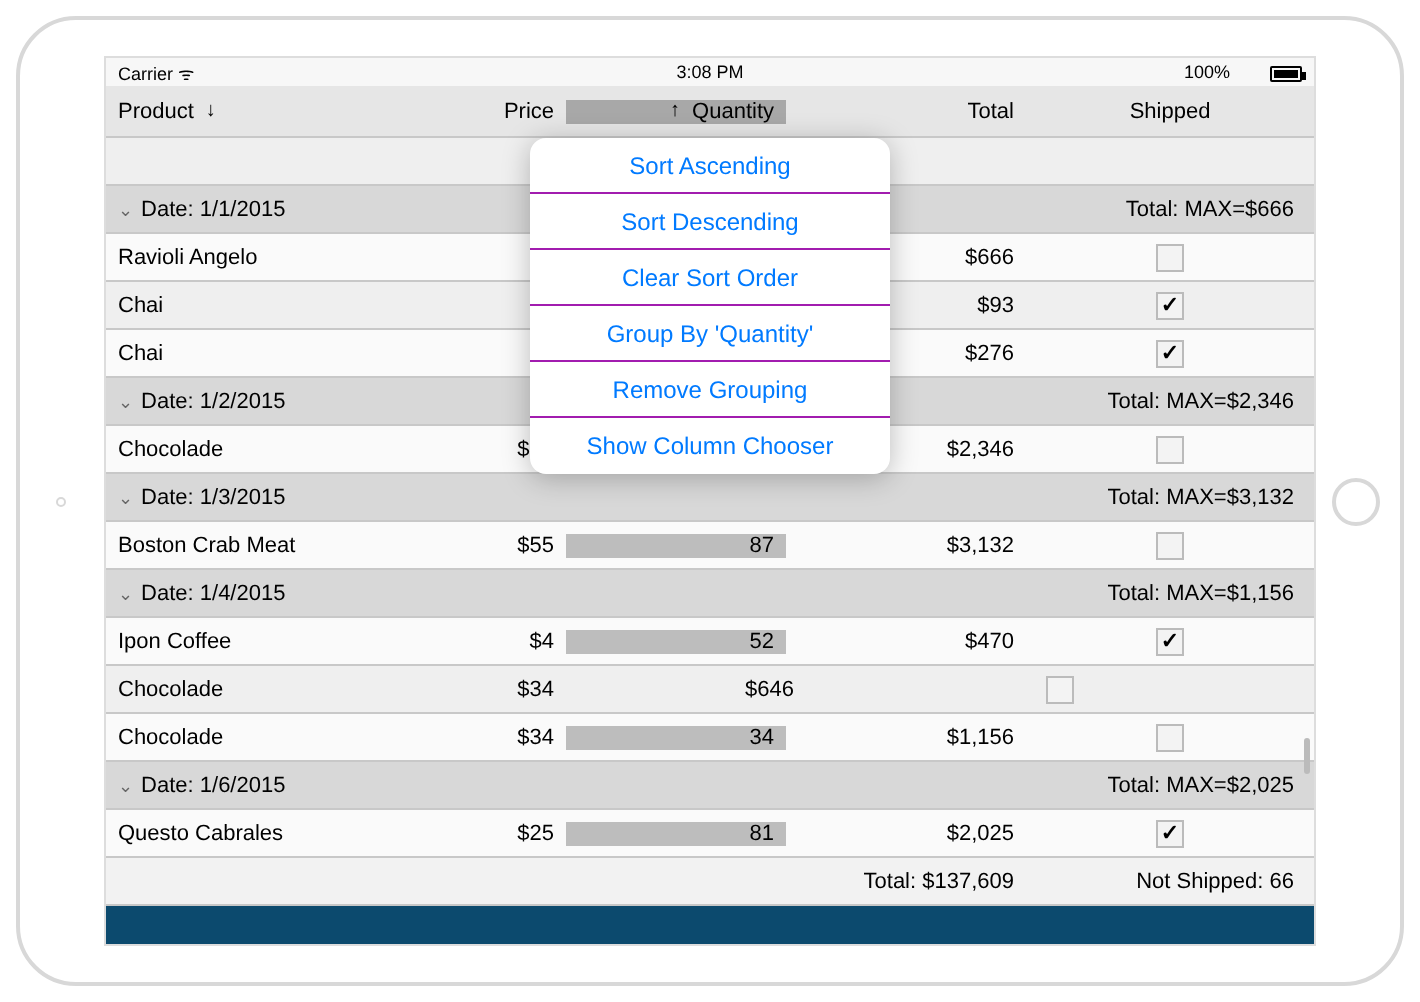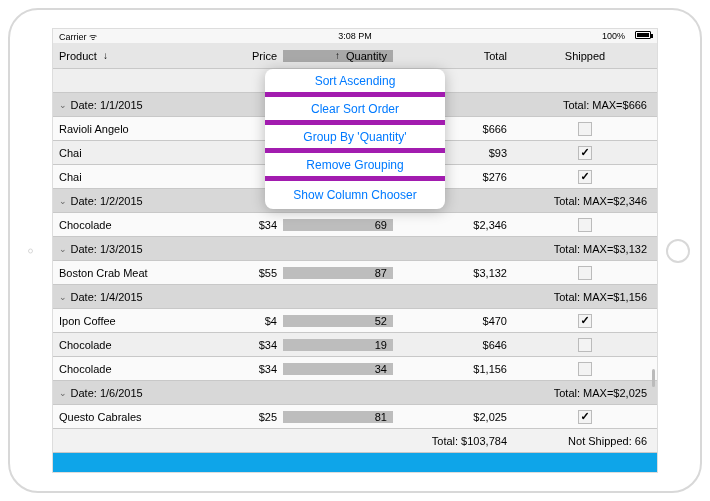--- a/index.html
+++ b/index.html
@@ -1,23 +1,23 @@
 <!DOCTYPE html>
 <html><head>
 <meta charset="utf-8">
 <style>
 *{box-sizing:border-box;margin:0;padding:0;font-family:-apple-system,Helvetica,Arial,sans-serif}
 body{background:#fff;display:flex;align-items:center;justify-content:center;width:710px;height:501px}
 .device{width:694px;height:485px;border:2px solid #d8d8d8;border-radius:30px;position:relative;display:flex;align-items:center;background:#fff}
 .home-btn{width:24px;height:24px;border:2px solid #d8d8d8;border-radius:50%;position:absolute;right:10px;top:50%;transform:translateY(-50%)}
 .dot{width:5px;height:5px;border:1px solid #d8d8d8;border-radius:50%;position:absolute;left:18px;top:50%;transform:translateY(-50%)}
-.screen{position:absolute;left:42px;right:42px;top:18px;bottom:18px;background:#0ea5e9;border:1px solid #ddd;overflow:hidden}
+.screen{position:absolute;left:42px;right:42px;top:18px;bottom:18px;background:#0c4a6e;border:1px solid #ddd;overflow:hidden}
 .status-bar{height:14px;display:flex;align-items:center;justify-content:space-between;padding:0 6px;font-size:9px;background:#f7f7f7}
 .status-bar .center{position:absolute;left:50%;transform:translateX(-50%)}
-.battery{display:flex;align-items:flex-start;gap:10px}
+.battery{display:flex;align-items:flex-end;gap:20px}
 .battery-icon{width:16px;height:8px;border:1px solid #000;border-radius:1px;position:relative}
 .battery-icon::after{content:"";position:absolute;right:-3px;top:2px;width:2px;height:4px;background:#000}
 .battery-fill{position:absolute;left:1px;top:1px;bottom:1px;right:1px;background:#000}
 .grid{width:100%;font-size:11px}
 .row{display:flex;border-bottom:1px solid #c8c8c8;min-height:24px;align-items:center}
 .row>div{display:flex;align-items:center;padding:0 6px}
 .c-product{width:140px}
 .c-price{width:90px;justify-content:flex-end}
 .c-qty{width:110px;justify-content:flex-end;background:#bdbdbd}
 .c-total{width:120px;justify-content:flex-end}
@@ -33,21 +33,21 @@
 .group-row .group-total{padding-right:10px}
 .chev{margin-right:4px;font-size:9px;color:#666}
 .data-row{background:#fafafa}
 .data-row.alt{background:#efefef}
 .checkbox{width:14px;height:14px;border:1px solid #bbb;background:#f3f3f3;display:flex;align-items:center;justify-content:center;font-size:11px;font-weight:bold}
 .footer-row{background:#f2f2f2;height:24px}
 .footer-row .c-total{font-weight:400}
 .footer-row .c-ship{justify-content:flex-end;padding-right:10px}
 .popover{position:absolute;left:212px;top:40px;width:180px;background:#fff;border-radius:8px;box-shadow:0 2px 14px rgba(0,0,0,0.25);overflow:hidden;z-index:10}
 .popover::before{content:"";position:absolute;top:-6px;left:50%;transform:translateX(-50%);border:6px solid transparent;border-bottom-color:#fff;border-top:none}
-.popover-item{height:28px;display:flex;align-items:center;justify-content:center;font-size:12px;color:#007aff;border-bottom:5px solid #a21caf;cursor:pointer}
+.popover-item{height:28px;display:flex;align-items:center;justify-content:center;font-size:12px;color:#007aff;border-bottom:1px solid #a21caf;cursor:pointer}
 .popover-item:last-child{border-bottom:none}
 .scroll-hint{position:absolute;right:2px;top:340px;width:3px;height:18px;background:#bbb;border-radius:2px}
 </style>
 </head>
 <body>
 
 <div class="device">
   <div class="dot"></div>
   <div class="home-btn"></div>
   <div class="screen">
@@ -180,21 +180,20 @@
             <div class="c-price">$4</div>
             <div class="c-qty">52</div>
             <div class="c-total">$470</div>
             <div class="c-ship">
               <span class="checkbox">✓</span>
             </div>
           </div>
           <div class="row data-row alt">
             <div class="c-product">Chocolade</div>
             <div class="c-price">$34</div>
-            <div class="c-qty">19</div>
             <div class="c-total">$646</div>
             <div class="c-ship">
               <span class="checkbox"></span>
             </div>
           </div>
           <div class="row data-row">
             <div class="c-product">Chocolade</div>
             <div class="c-price">$34</div>
             <div class="c-qty">34</div>
             <div class="c-total">$1,156</div>
@@ -220,27 +219,28 @@
             <div class="c-ship">
               <span class="checkbox">✓</span>
             </div>
           </div>
         </div>
 
       <div class="row footer-row">
         <div class="c-product"></div>
           <div class="c-price"></div>
           <div class="c-qty"></div>
-        <div class="c-total">Total: $103,784</div>
+        <div class="c-total">Total: $137,609</div>
         <div class="c-ship">Not Shipped: 66</div>
       </div>
     </div>
 
     <div class="popover">
       <div class="popover-item">Sort Ascending</div>
+      <div class="popover-item">Sort Descending</div>
       <div class="popover-item">Clear Sort Order</div>
       <div class="popover-item">Group By 'Quantity'</div>
       <div class="popover-item">Remove Grouping</div>
       <div class="popover-item">Show Column Chooser</div>
     </div>
 
     <div class="scroll-hint"></div>
   </div>
 </div>
 

